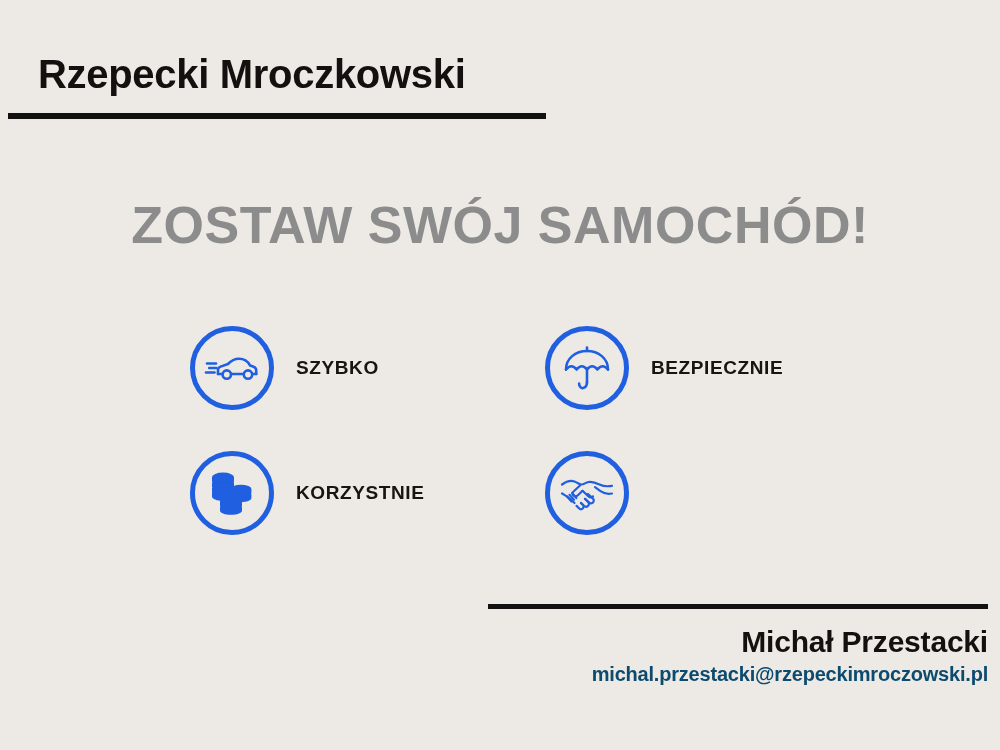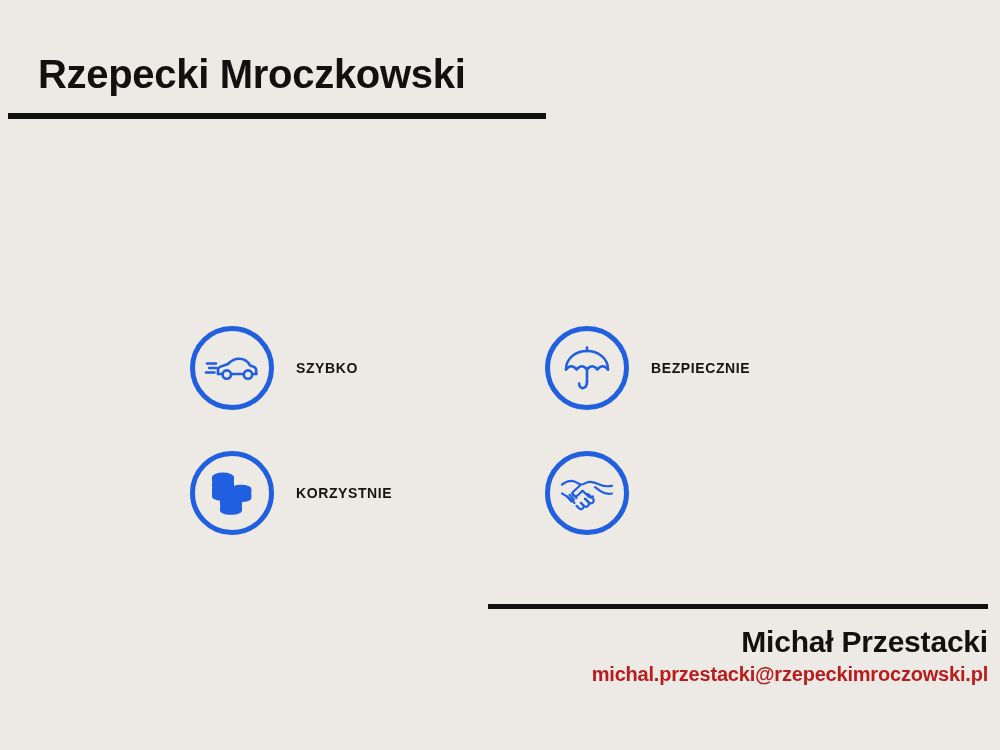--- a/index.html
+++ b/index.html
@@ -87,21 +87,21 @@
     border-radius: 50%;
     display: flex;
     align-items: center;
     justify-content: center;
     box-sizing: border-box;
   }
   .icon-badge svg {
     display: block;
   }
   .feature-label {
-    font-size: 14px;
+    font-size: 19px;
     font-weight: bold;
     color: #17150F;
     letter-spacing: 0.6px;
     white-space: nowrap;
   }
 
   
   .footer {
     position: absolute;
     right: 12px;
@@ -120,35 +120,36 @@
     font-size: 30px;
     font-weight: bold;
     color: #13110F;
     letter-spacing: -0.2px;
     line-height: 1.15;
   }
   .contact-email {
     margin: 4px 0 0 0;
     font-size: 20px;
     font-weight: bold;
-    color: #b91c1c;
+    color: #0c4a6e;
     letter-spacing: -0.2px;
     line-height: 1.15;
   }
 </style>
 </head>
 <body>
 
 <div class="slide">
 
   <div class="header">
     <h1 class="brand-title">Rzepecki Mroczkowski</h1>
     <div class="header-rule"></div>
   </div>
 
+  <h2 class="headline">ZOSTAW SWÓJ SAMOCHÓD!</h2>
 
   <div class="features">
 
     <div class="feature">
       <span class="icon-badge">
         <svg width="56" height="40" viewBox="0 0 56 40" fill="none" stroke="#1F5FE0" stroke-width="2.6" stroke-linecap="round" stroke-linejoin="round">
           <path d="M14 26 L14 22 C14 20.5 15 19.2 16.6 18.6 L24 16 C27.2 12.6 31 10.8 35 10.8 C40 10.8 43.6 13 46 17.4 L49 18.4 C51 19.1 52.2 20.4 52.2 22.2 L52.2 26"></path>
           <path d="M14 26 L18.2 26"></path>
           <path d="M27.2 26 L39.4 26"></path>
           <path d="M48.6 26 L52.2 26"></path>

